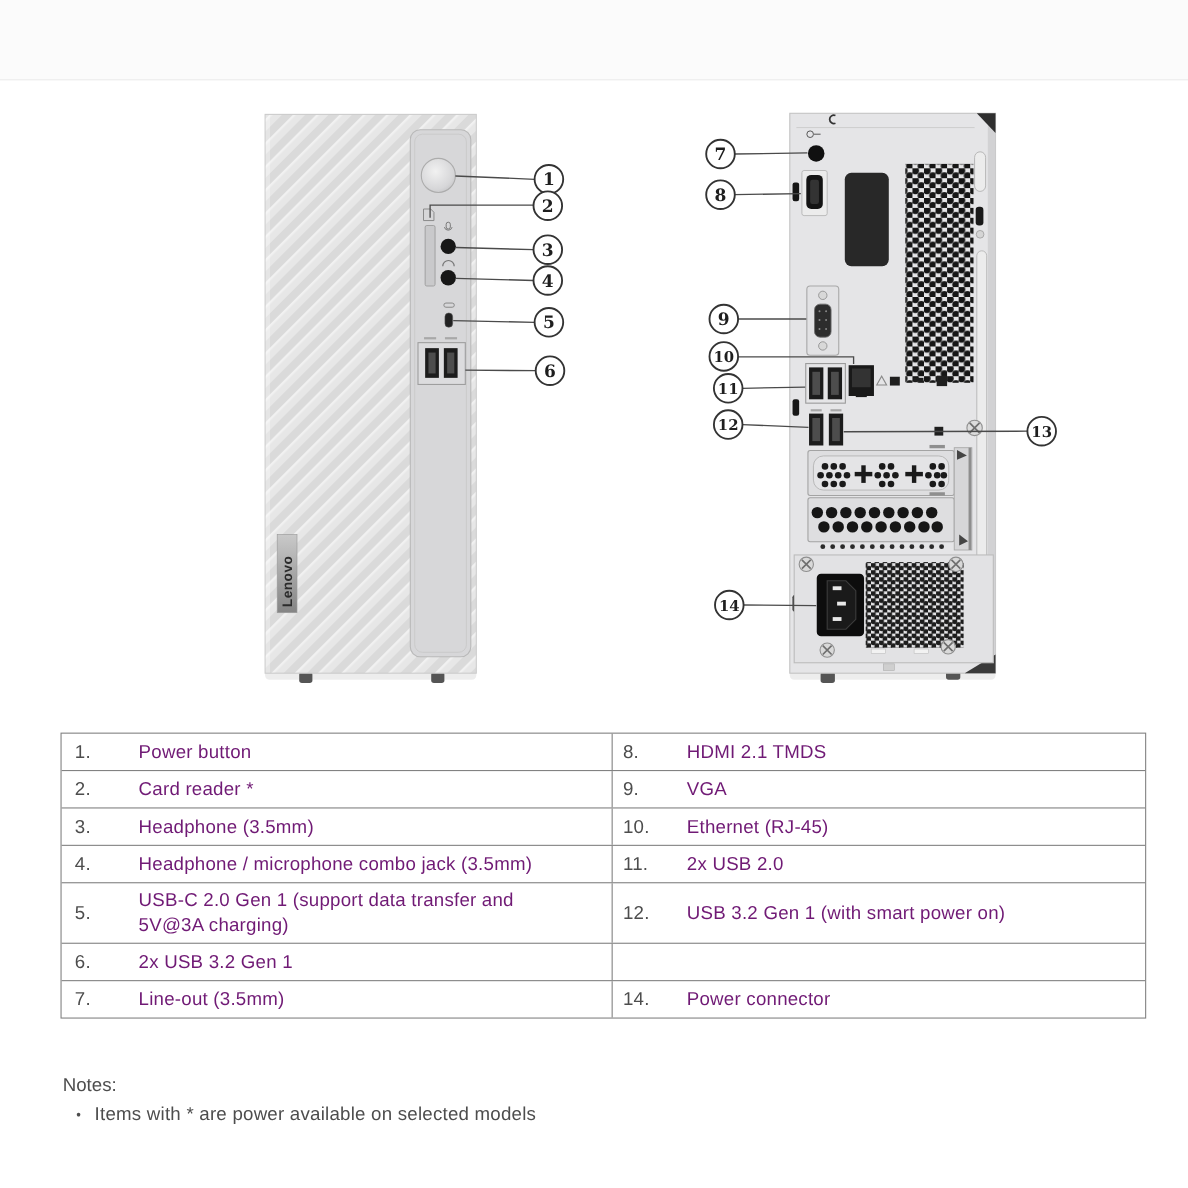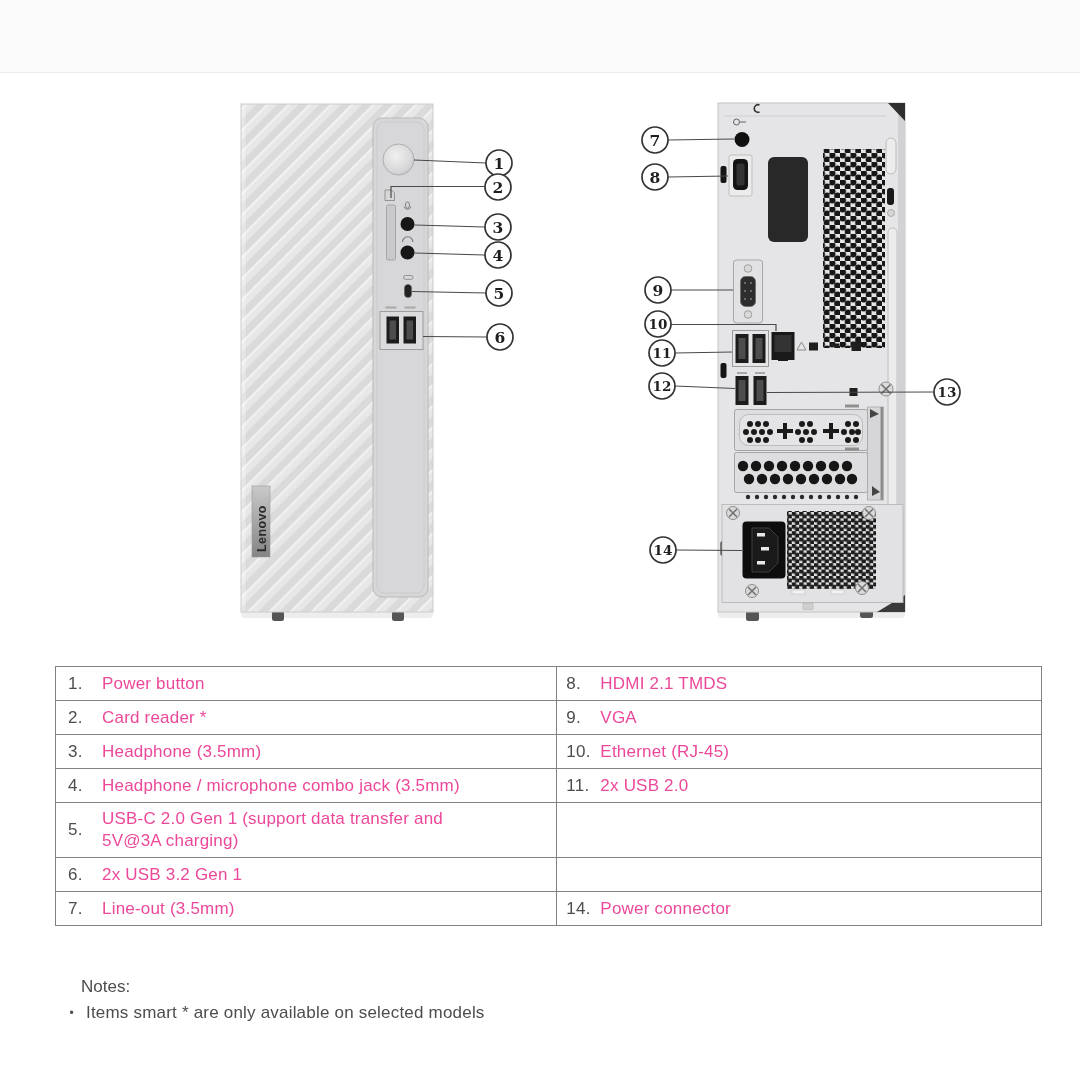--- a/index.html
+++ b/index.html
@@ -11,24 +11,24 @@
   
   .spec-table{position:absolute;left:55px;top:666px;width:985px;border:1.5px solid #828282;
               background:#fff;}
   .trow{display:flex;align-items:stretch;border-bottom:1.5px solid #828282;}
   .trow:last-child{border-bottom:none;}
   .tcell{display:flex;align-items:center;min-height:33px;padding:2px 8px 2px 12px;box-sizing:border-box;}
   .tcell.left{width:50.9%;border-right:1.5px solid #828282;}
   .tcell.right{width:49.1%;padding-left:9px;}
   .trow.tall .tcell{min-height:54px;}
   .num{display:inline-block;min-width:34px;font-size:17px;color:#4d4d4d;letter-spacing:.2px;}
-  .lbl{font-size:17px;color:#ec4899;letter-spacing:.2px;line-height:1.28;white-space:pre-line;}
+  .lbl{font-size:17px;color:#701a75;letter-spacing:.2px;line-height:1.28;white-space:pre-line;margin-left:24px;}
   
   .notes{position:absolute;left:57px;top:977px;font-size:17px;color:#4d4d4d;}
-  .notes .ntitle{margin-bottom:6px;margin-left:24px;}
+  .notes .ntitle{margin-bottom:6px;}
   .nbullet{display:flex;align-items:flex-start;}
   .nbullet .dot{width:29px;text-align:center;font-size:12px;line-height:21px;}
   .nbullet .ntext{letter-spacing:.2px;}
 </style>
 </head>
 <body>
 
 <div class="canvas">
   <div class="top-band"></div>
 
@@ -426,20 +426,24 @@
           <span class="num">11.</span>
           <span class="lbl">2x USB 2.0</span>
         </div>
     </div>
     <div class="trow tall">
       <div class="tcell left">
           <span class="num">5.</span>
           <span class="lbl">USB-C 2.0 Gen 1 (support data transfer and
 5V@3A charging)</span>
         </div>
+      <div class="tcell right">
+          <span class="num">12.</span>
+          <span class="lbl">USB 3.2 Gen 1 (with smart power on)</span>
+        </div>
     </div>
     <div class="trow">
       <div class="tcell left">
           <span class="num">6.</span>
           <span class="lbl">2x USB 3.2 Gen 1</span>
         </div>
     </div>
     <div class="trow">
       <div class="tcell left">
           <span class="num">7.</span>
@@ -449,16 +453,16 @@
           <span class="num">14.</span>
           <span class="lbl">Power connector</span>
         </div>
     </div>
   </div>
 
   <div class="notes">
     <div class="ntitle">Notes:</div>
     <div class="nbullet">
       <span class="dot">•</span>
-      <span class="ntext">Items smart * are only available on selected models</span>
+      <span class="ntext">Items with * are power available on selected models</span>
     </div>
   </div>
 </div>
 
 </body></html>

